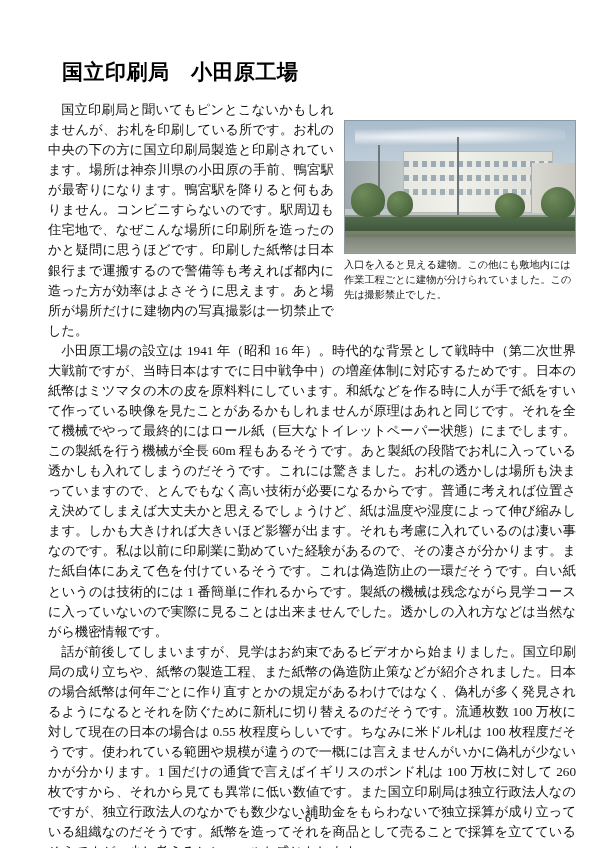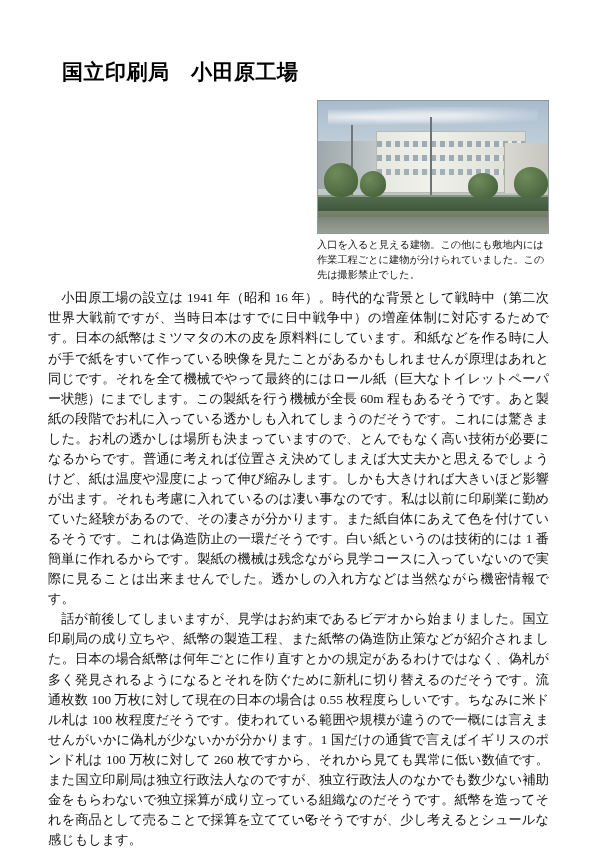--- a/index.html
+++ b/index.html
@@ -12,21 +12,21 @@
     background: #ffffff;
     font-family: "Liberation Serif", "DejaVu Serif", serif;
     color: #000000;
     overflow: hidden;
   }
   .page {
     position: relative;
     width: 616px;
     height: 848px;
     box-sizing: border-box;
-    padding: 40px 67px 0 48px;
+    padding: 40px 40px 0 48px;
   }
   .title {
     font-family: "DejaVu Sans", "Liberation Sans", sans-serif;
     font-weight: bold;
     font-size: 21px;
     letter-spacing: 0.5px;
     margin: 18px 0 14px 14px;
     color: #000;
   }
   .body-text {
@@ -35,21 +35,21 @@
     text-align: justify;
     color: #111;
   }
   .para {
     margin: 0 0 0 0;
     text-indent: 1em;
   }
   .figure {
     float: right;
     width: 232px;
-    margin: 0 0 6px 10px;
+    margin: 20px 0 6px 10px;
   }
   .photo {
     width: 232px;
     height: 134px;
     position: relative;
     overflow: hidden;
     background: linear-gradient(#b9c9d8 0%, #c9d6e1 40%, #cfd8dd 55%, #9aa79b 100%);
     border: 1px solid #8d9aa3;
     box-sizing: border-box;
   }
@@ -171,19 +171,20 @@
       <div class="tree t1"></div>
       <div class="tree t2"></div>
       <div class="tree t3"></div>
       <div class="tree t4"></div>
       <div class="road"></div>
     </div>
     <div class="caption">入口を入ると見える建物。この他にも敷地内には作業工程ごとに建物が分けられていました。この先は撮影禁止でした。</div>
   </div>
 
   <div class="body-text">
+    <p class="para">国立印刷局と聞いてもピンとこないかもしれませんが、お札を印刷している所です。お札の中央の下の方に国立印刷局製造と印刷されています。場所は神奈川県の小田原の手前、鴨宮駅が最寄りになります。鴨宮駅を降りると何もありません。コンビニすらないのです。駅周辺も住宅地で、なぜこんな場所に印刷所を造ったのかと疑問に思うほどです。印刷した紙幣は日本銀行まで運搬するので警備等も考えれば都内に造った方が効率はよさそうに思えます。あと場所が場所だけに建物内の写真撮影は一切禁止でした。</p>
     <div class="clear"></div>
     <p class="para">小田原工場の設立は 1941 年（昭和 16 年）。時代的な背景として戦時中（第二次世界大戦前ですが、当時日本はすでに日中戦争中）の増産体制に対応するためです。日本の紙幣はミツマタの木の皮を原料料にしています。和紙などを作る時に人が手で紙をすいて作っている映像を見たことがあるかもしれませんが原理はあれと同じです。それを全て機械でやって最終的にはロール紙（巨大なトイレットペーパー状態）にまでします。この製紙を行う機械が全長 60m 程もあるそうです。あと製紙の段階でお札に入っている透かしも入れてしまうのだそうです。これには驚きました。お札の透かしは場所も決まっていますので、とんでもなく高い技術が必要になるからです。普通に考えれば位置さえ決めてしまえば大丈夫かと思えるでしょうけど、紙は温度や湿度によって伸び縮みします。しかも大きければ大きいほど影響が出ます。それも考慮に入れているのは凄い事なのです。私は以前に印刷業に勤めていた経験があるので、その凄さが分かります。また紙自体にあえて色を付けているそうです。これは偽造防止の一環だそうです。白い紙というのは技術的には 1 番簡単に作れるからです。製紙の機械は残念ながら見学コースに入っていないので実際に見ることは出来ませんでした。透かしの入れ方などは当然ながら機密情報です。</p>
     <p class="para">話が前後してしまいますが、見学はお約束であるビデオから始まりました。国立印刷局の成り立ちや、紙幣の製造工程、また紙幣の偽造防止策などが紹介されました。日本の場合紙幣は何年ごとに作り直すとかの規定があるわけではなく、偽札が多く発見されるようになるとそれを防ぐために新札に切り替えるのだそうです。流通枚数 100 万枚に対して現在の日本の場合は 0.55 枚程度らしいです。ちなみに米ドル札は 100 枚程度だそうです。使われている範囲や規模が違うので一概には言えませんがいかに偽札が少ないかが分かります。1 国だけの通貨で言えばイギリスのポンド札は 100 万枚に対して 260 枚ですから、それから見ても異常に低い数値です。また国立印刷局は独立行政法人なのですが、独立行政法人のなかでも数少ない補助金をもらわないで独立採算が成り立っている組織なのだそうです。紙幣を造ってそれを商品として売ることで採算を立てているそうですが、少し考えるとシュールな感じもします。</p>
   </div>
 
   <div class="folio">- 6 -</div>
 </div>
 
 </body></html>

